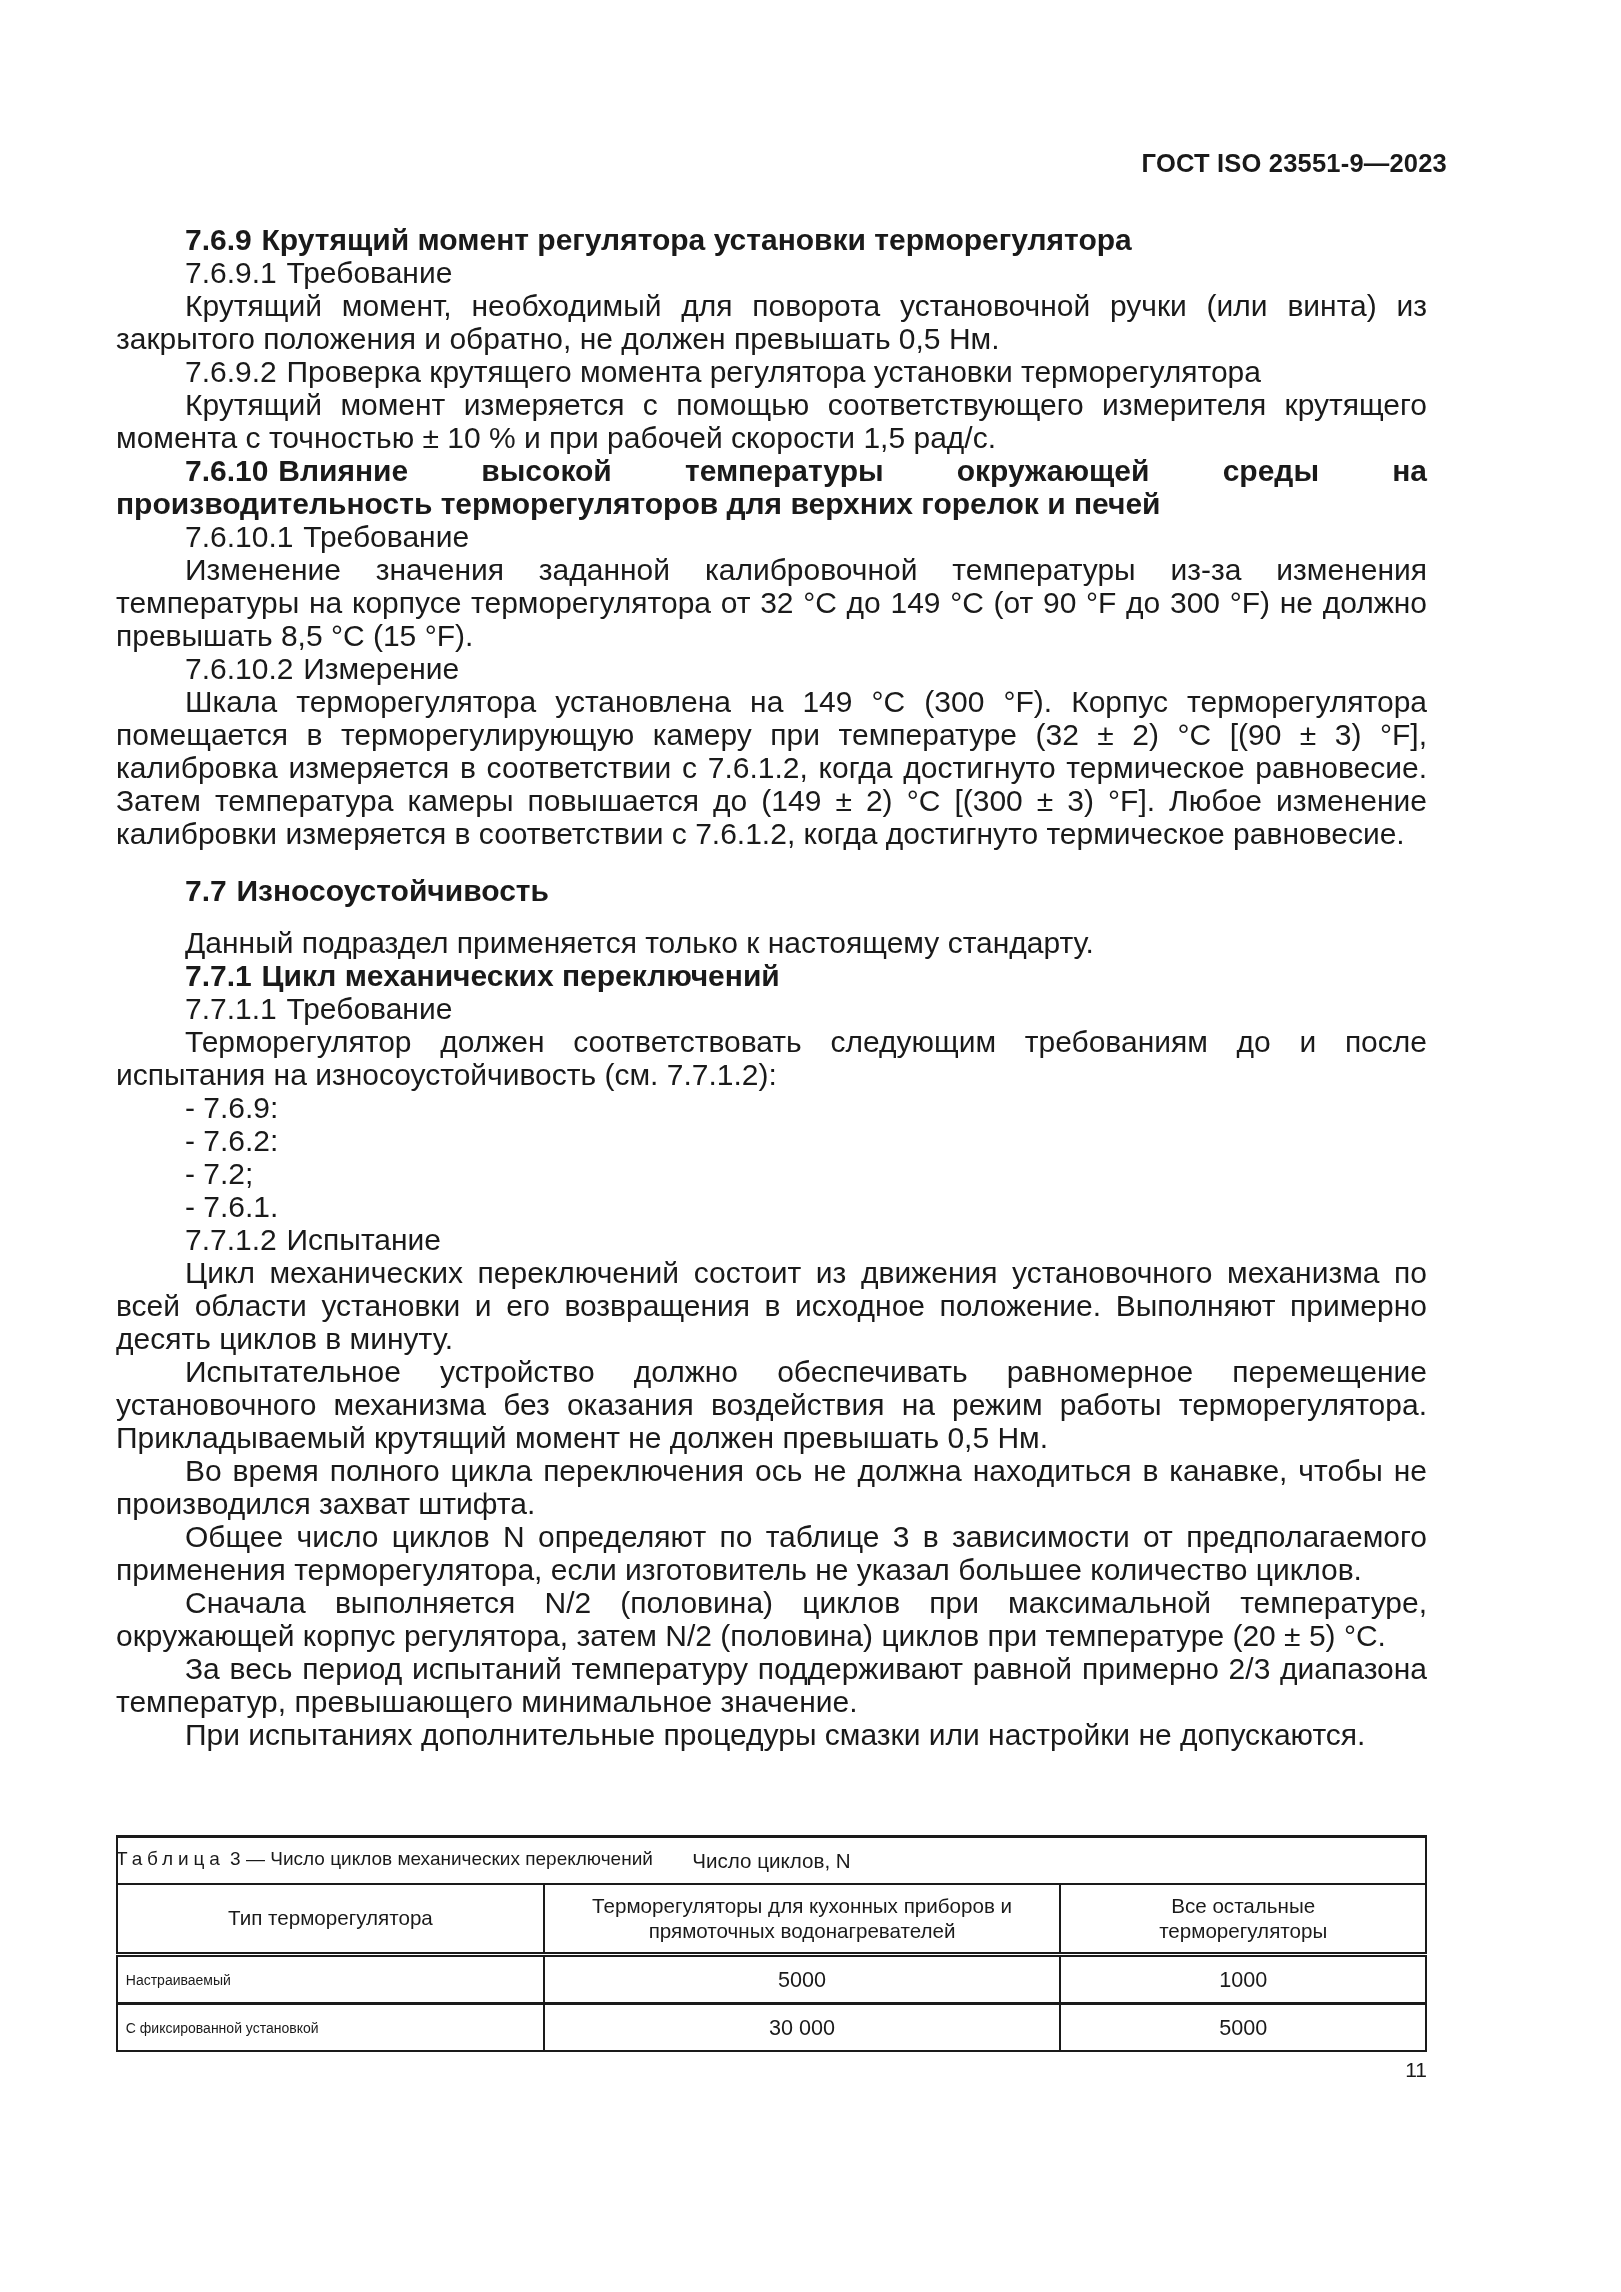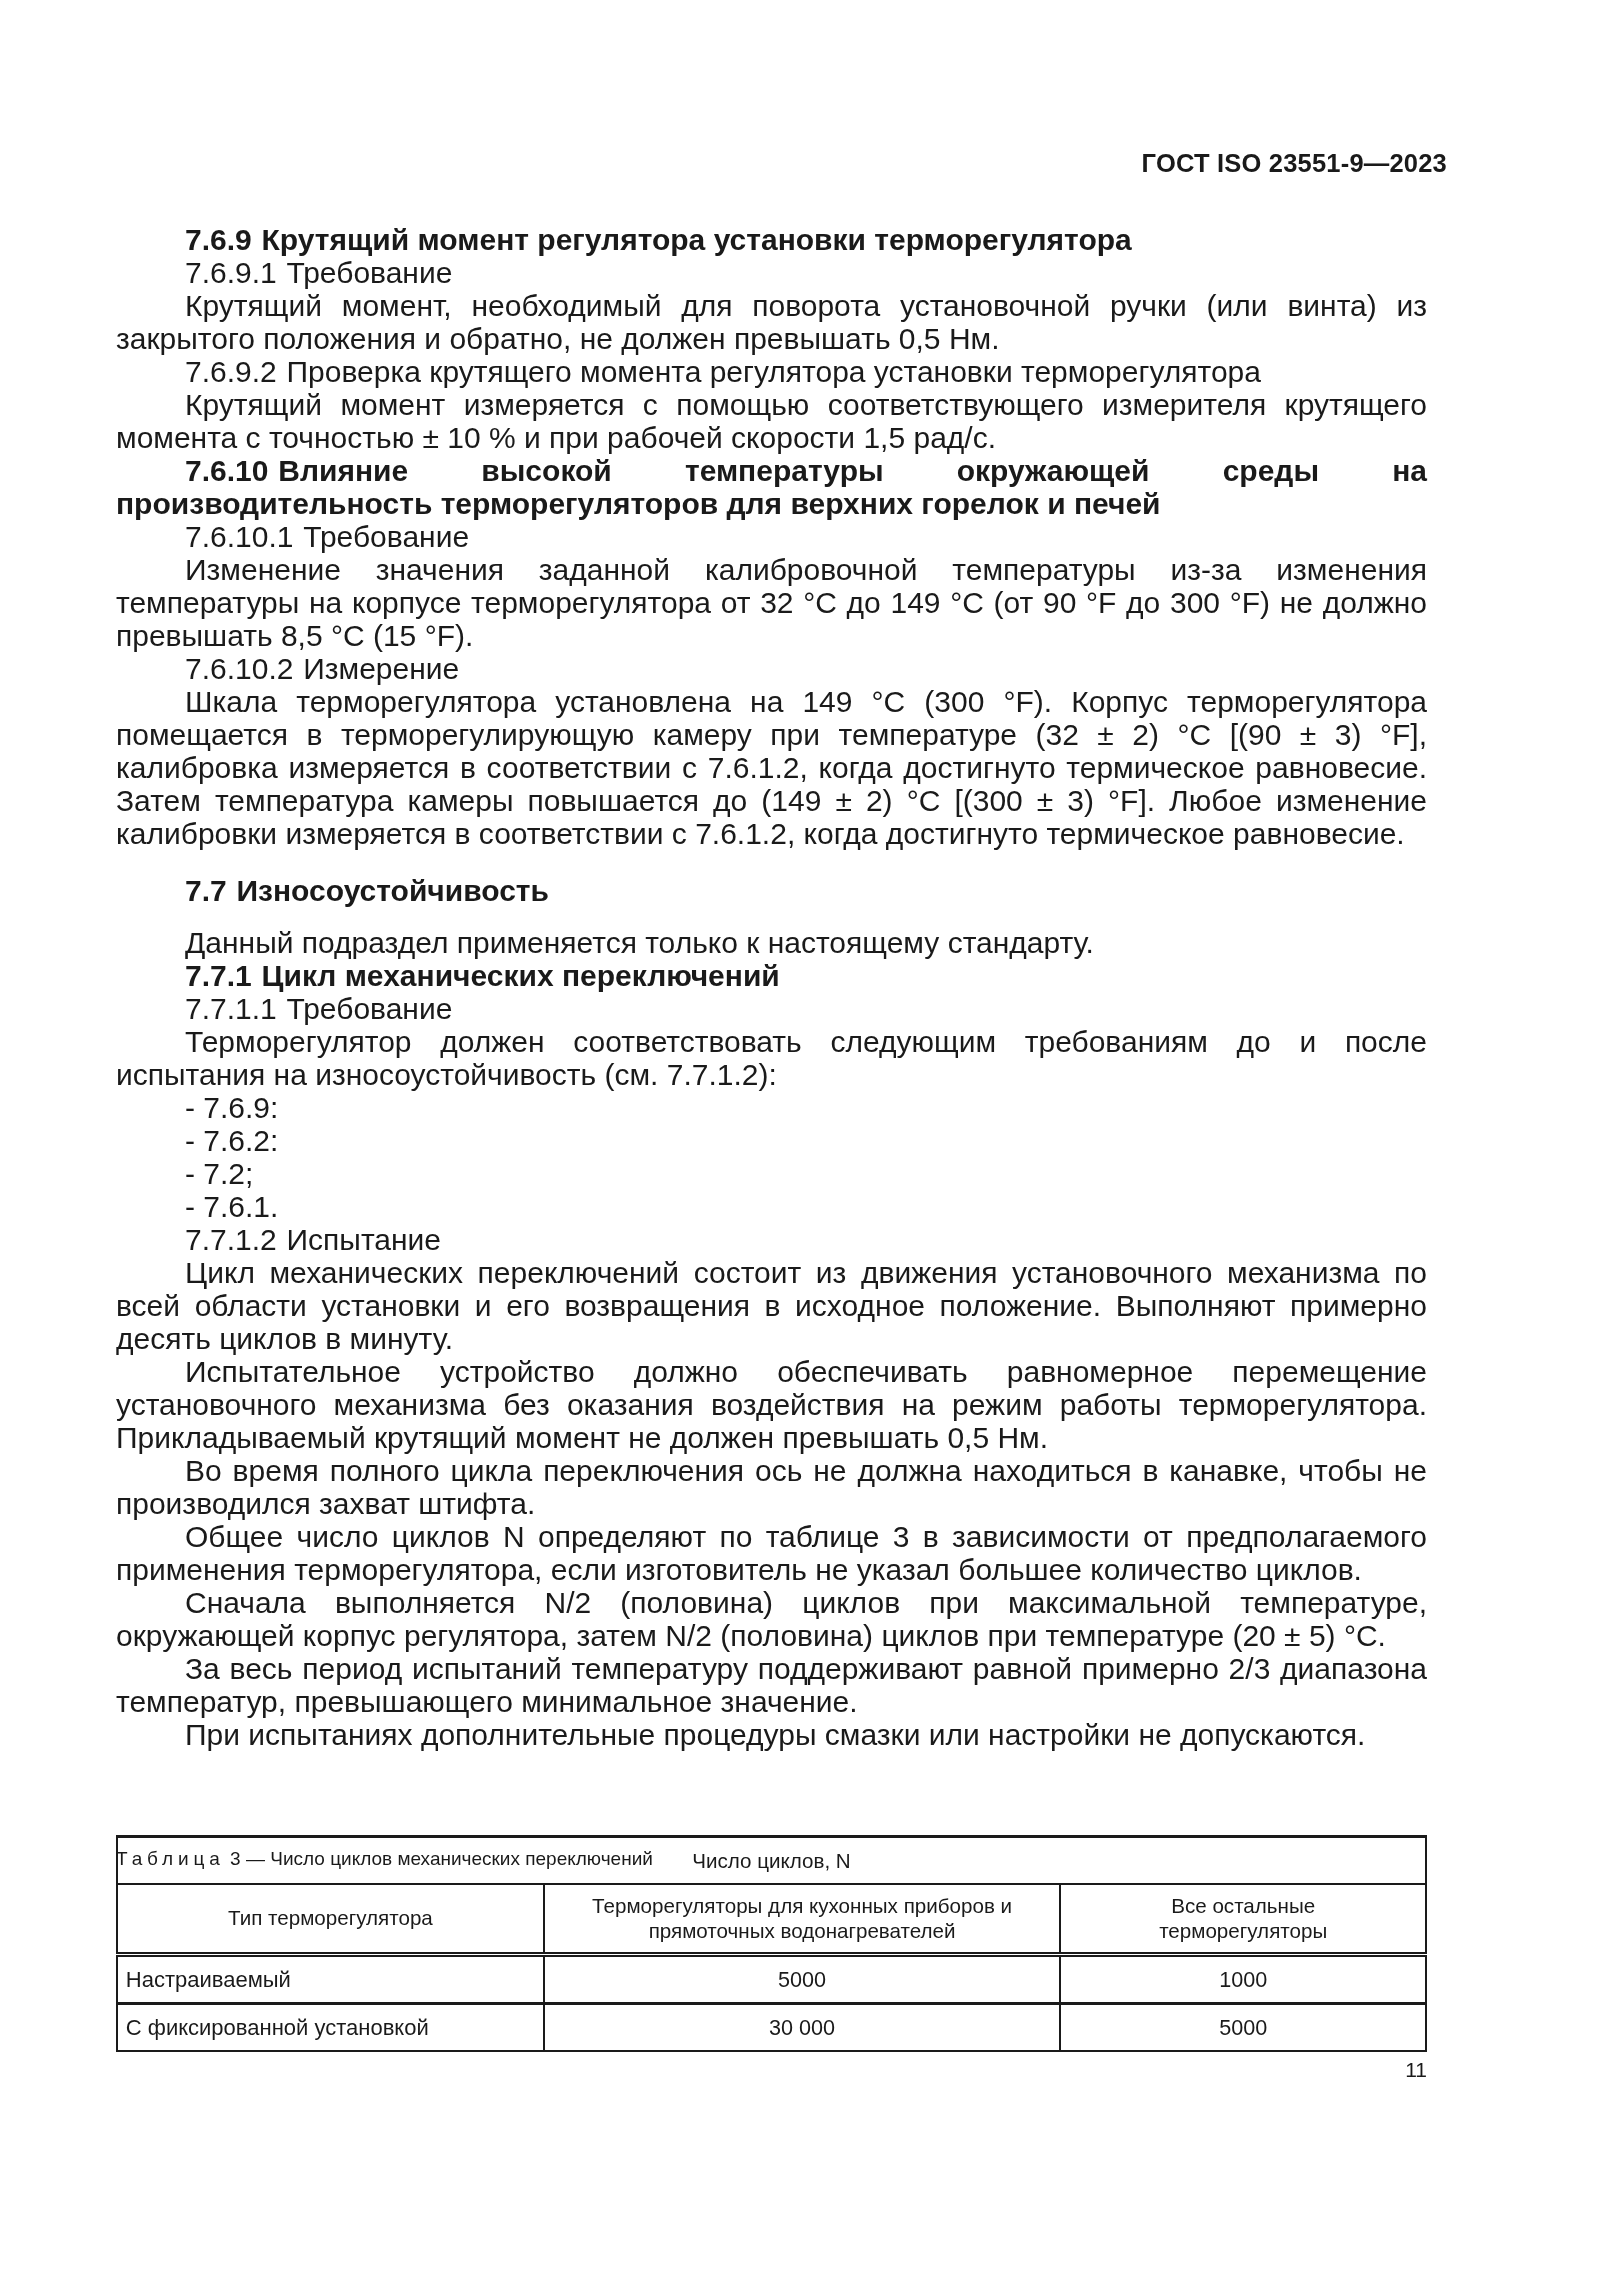--- a/index.html
+++ b/index.html
@@ -31,21 +31,21 @@
     border-collapse: collapse; font-size: 20.6px;
   }
   table.t3 td {
     border: 2px solid #1a1a1a; text-align: center; vertical-align: middle;
     padding: 0 7.8px;
   }
   table.t3 tr.h1 td { height: 45px; border-top-width: 3.9px; }
   table.t3 tr.h2 td { height: 67px; border-bottom: 5.9px double #1a1a1a; line-height: 24.5px; }
   table.t3 tr.r1 td { height: 45px; border-bottom-width: 3.9px; }
   table.t3 tr.r2 td { height: 45px; border-bottom-width: 2.9px; }
-  table.t3 td.left { text-align: left; font-size: 22px; }
+  table.t3 td.left { text-align: left; font-size: 14px; }
   table.t3 td.val { font-size: 21.6px; }
   .page-num {
     position: absolute; right: 194px; top: 2058px; font-size: 21px;
   }
 </style>
 </head>
 <body>
 
 <div class="header-code">ГОСТ ISO 23551-9—2023</div>
 

